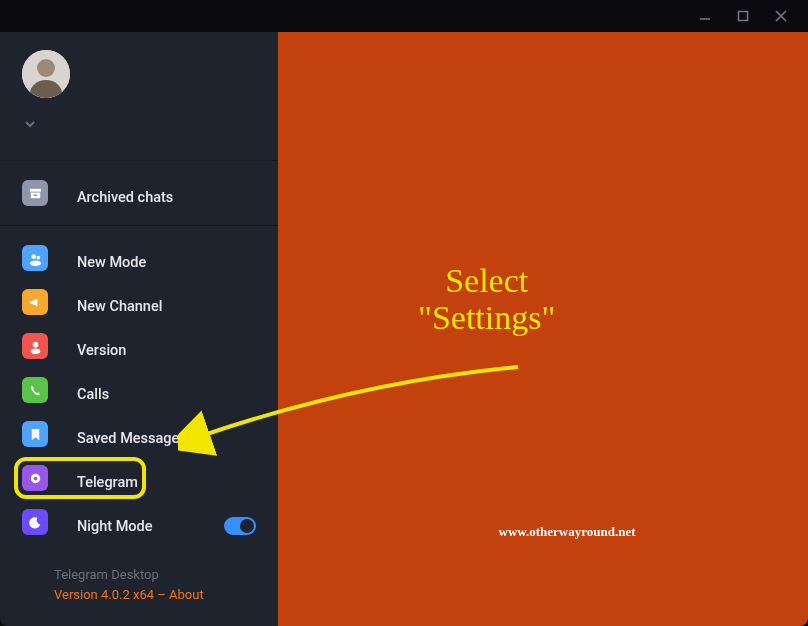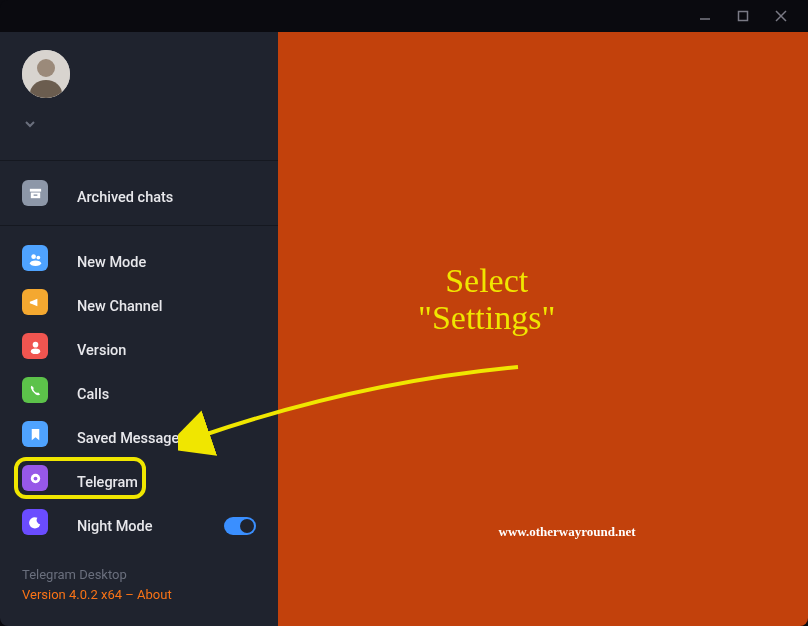--- a/index.html
+++ b/index.html
@@ -120,20 +120,21 @@
       height: 14px;
       border-radius: 50%;
       background: #1f232e;
     }
     .footer {
       margin-top: auto;
       padding: 0 22px 22px;
       color: #6a6f7d;
       font-size: 13px;
       line-height: 1.5;
+      margin-left: 32px;
     }
     .footer .about { color: #f97316; }
     .main {
       flex: 1;
       background: #c2410c;
       position: relative;
     }
     .annotation {
       position: absolute;
       font-family: 'Comic Sans MS', cursive;

